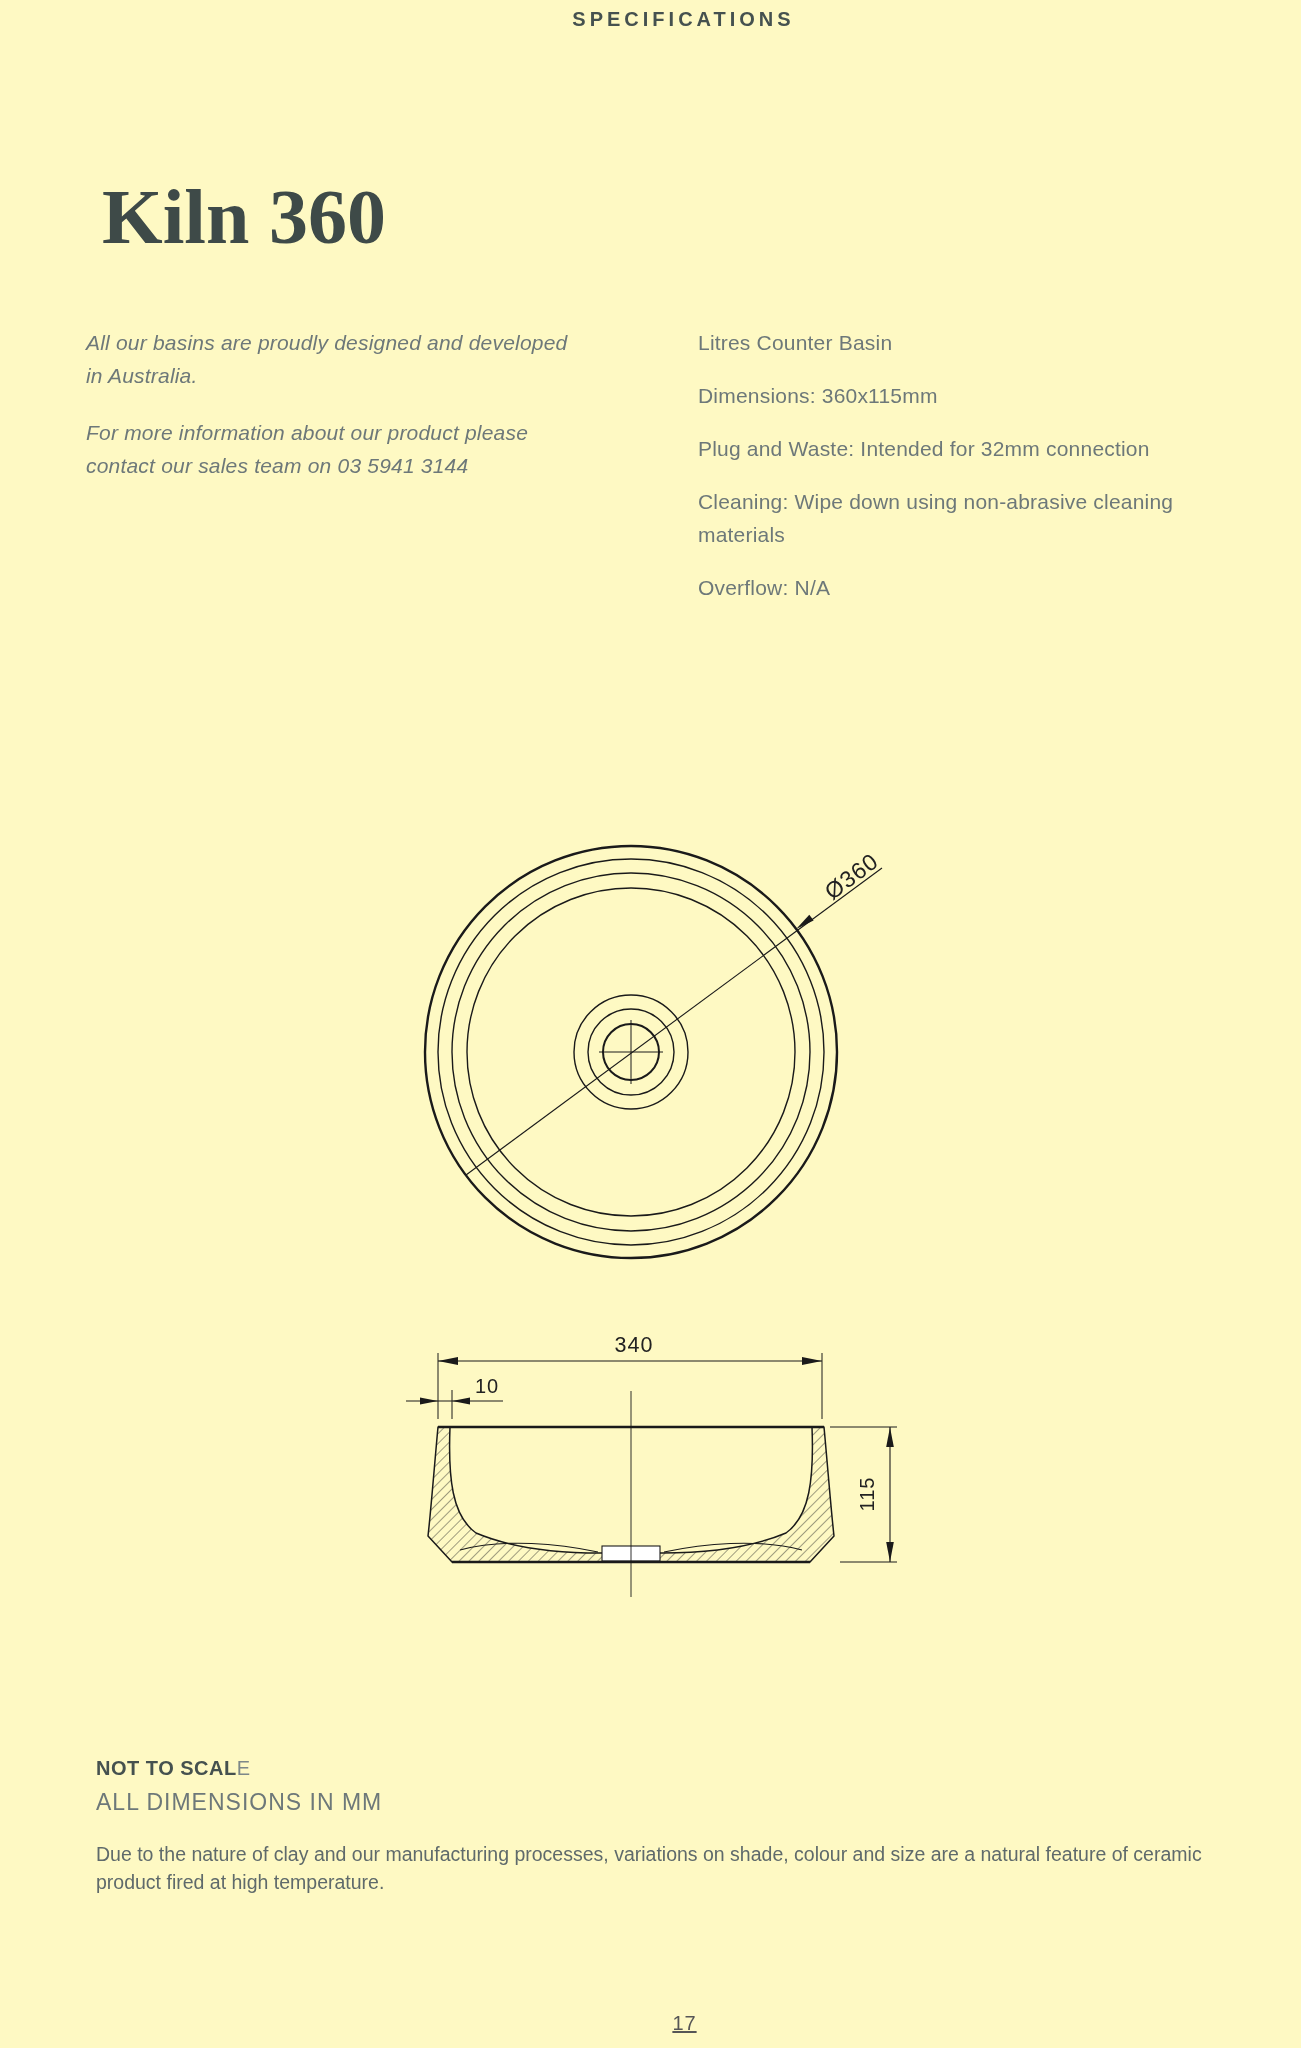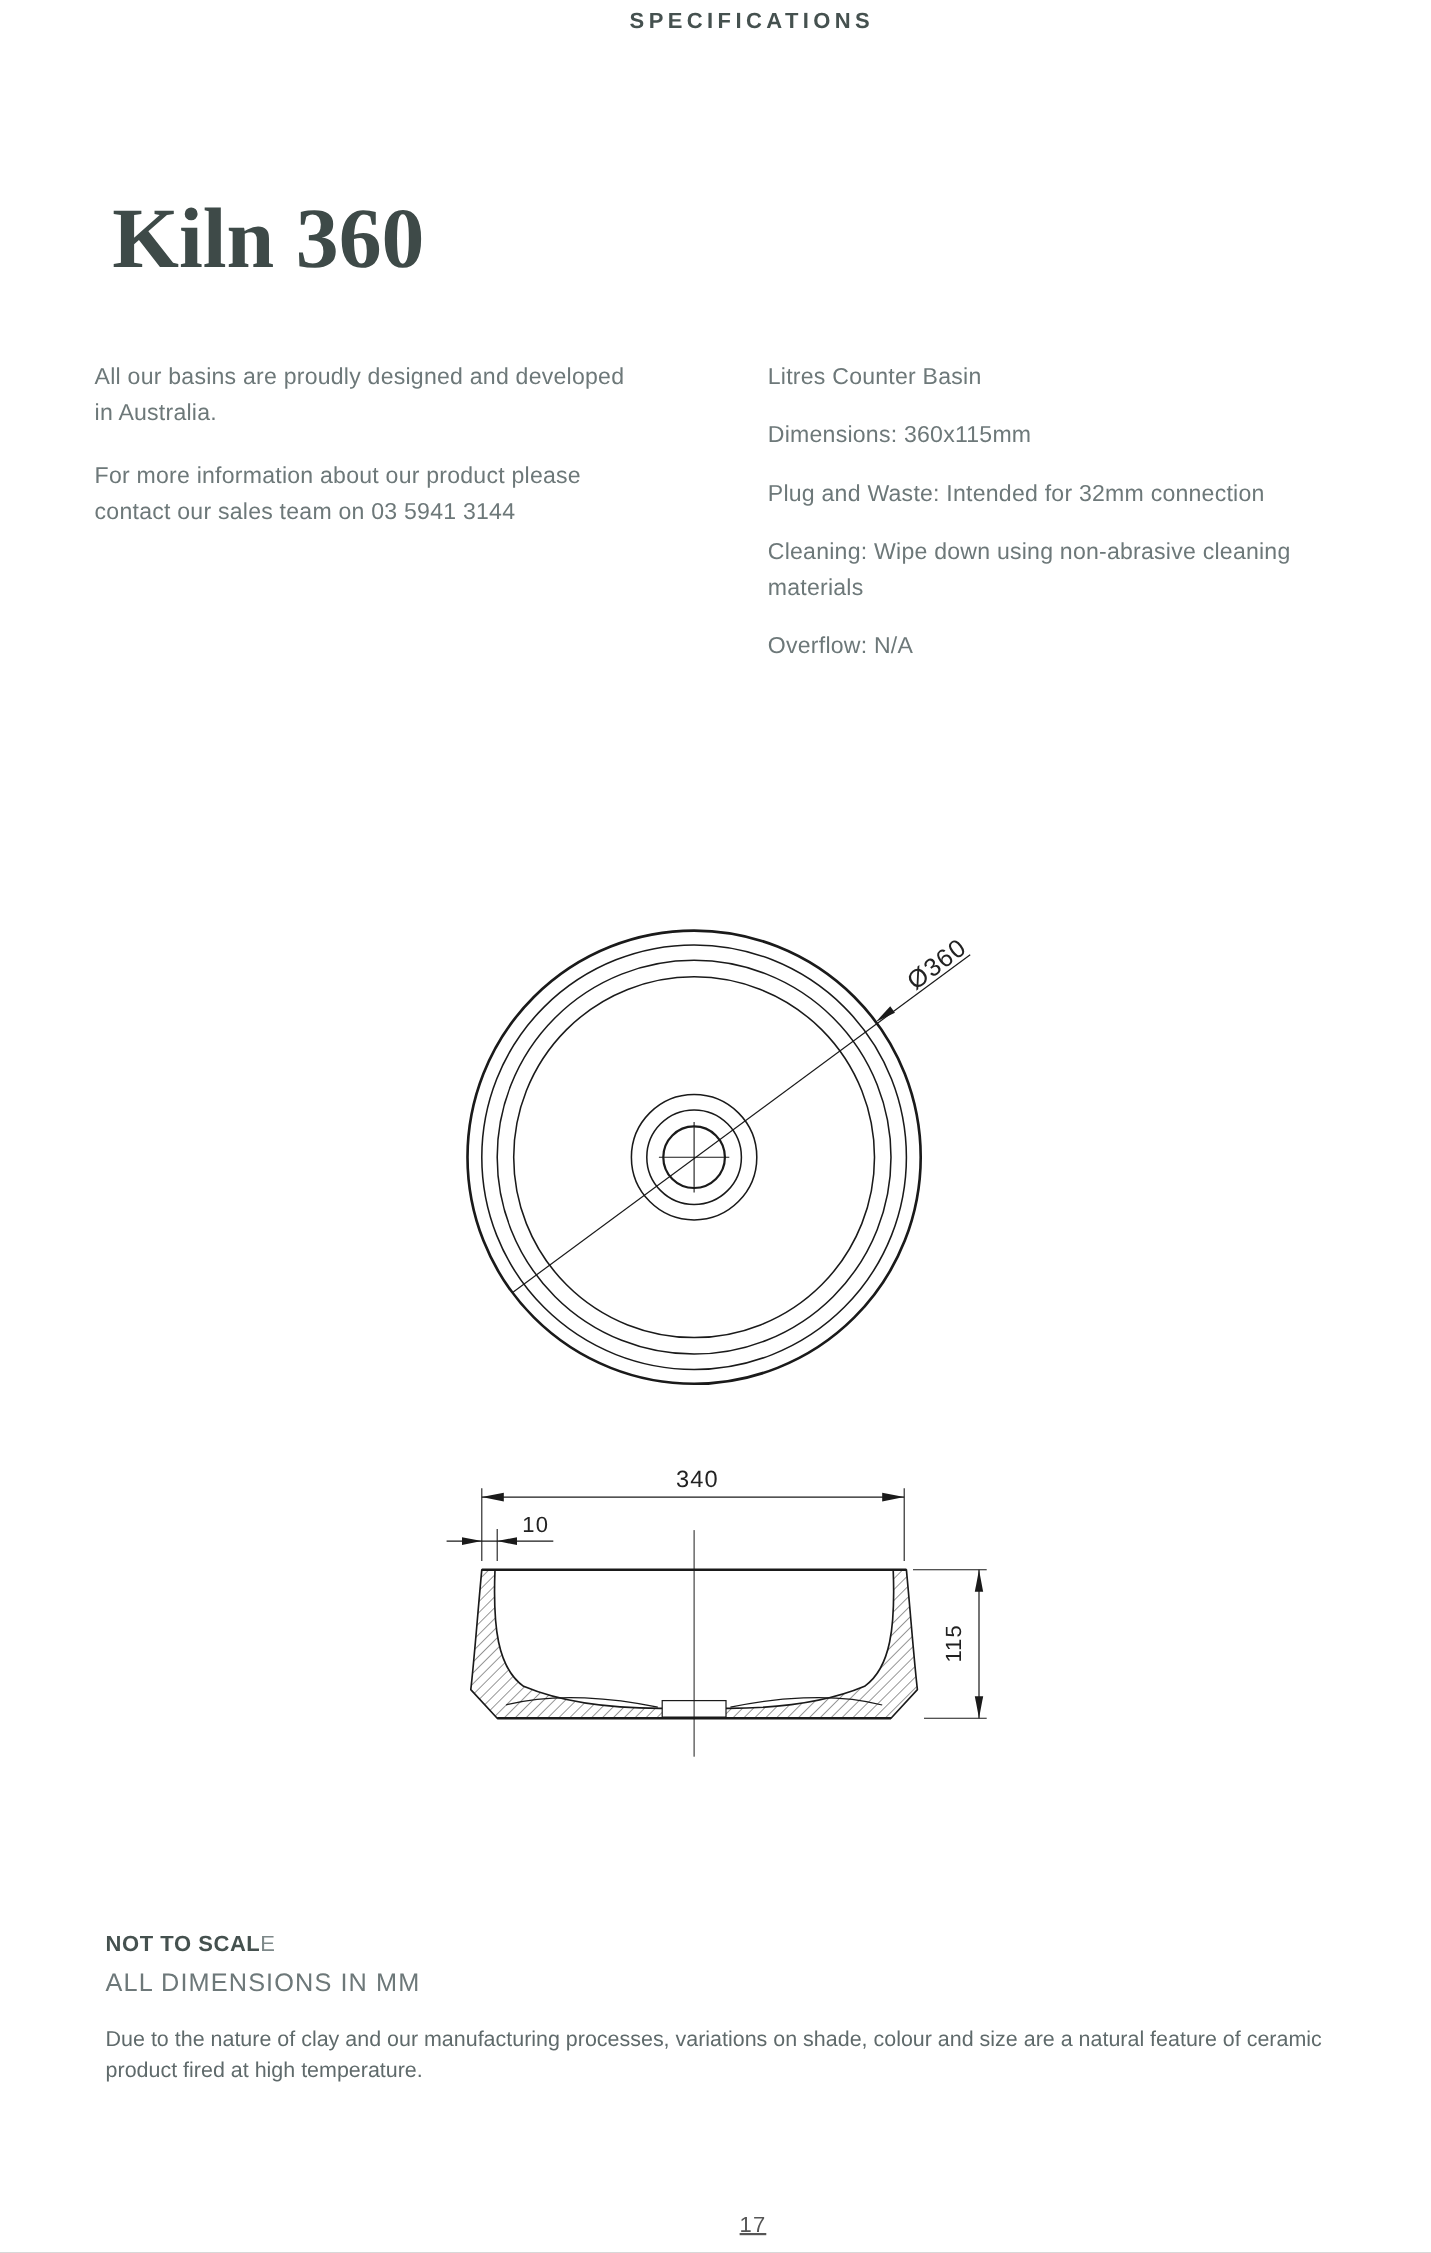--- a/index.html
+++ b/index.html
@@ -1,35 +1,35 @@
 <!DOCTYPE html>
 <html><head>
 <meta charset="utf-8">
 <style>
   html,body{margin:0;padding:0;background:#9a9a9a;}
   .page{
-    position:relative;margin:0 auto;width:1301px;height:2048px;background:#ffffff;
+    position:relative;margin:0 auto;width:1301px;height:2048px;background:#fef9c3;
     font-family:"Liberation Sans",sans-serif;overflow:hidden;
   }
   .abs{position:absolute;}
   .doc-header{
     left:0;right:0;top:8px;margin-left:66px;text-align:center;
     font-size:20px;font-weight:bold;letter-spacing:4px;color:#45514f;
   }
   .product-title{
     left:102px;top:176px;
     font-family:"Liberation Serif",serif;font-weight:700;
     font-size:78px;color:#3e4a48;letter-spacing:0px;line-height:1.05;
   }
   .body-text{
     color:#6d7879;font-size:21px;line-height:33px;white-space:pre-line;
     letter-spacing:0.2px;
   }
   .intro-col{left:86px;top:326px;width:500px;}
-  .intro-col .para{margin:0 0 24px 0;}
+  .intro-col .para{margin:0 0 24px 0;font-style:italic;}
   .spec-col{left:698px;top:326px;width:530px;}
   .spec-col .spec-item{margin:0 0 20px 0;}
   .drawing-wrap{left:0;top:780px;width:1301px;height:880px;}
   .footer-scale{
     left:96px;top:1757px;font-size:20px;letter-spacing:0.5px;color:#45514f;
   }
   .footer-scale .bold-part{font-weight:bold;}
   .footer-scale .tail-part{font-weight:normal;color:#7d8889;}
   .footer-dims{
     left:96px;top:1789px;font-size:23px;letter-spacing:1px;color:#6d7879;font-weight:400;

